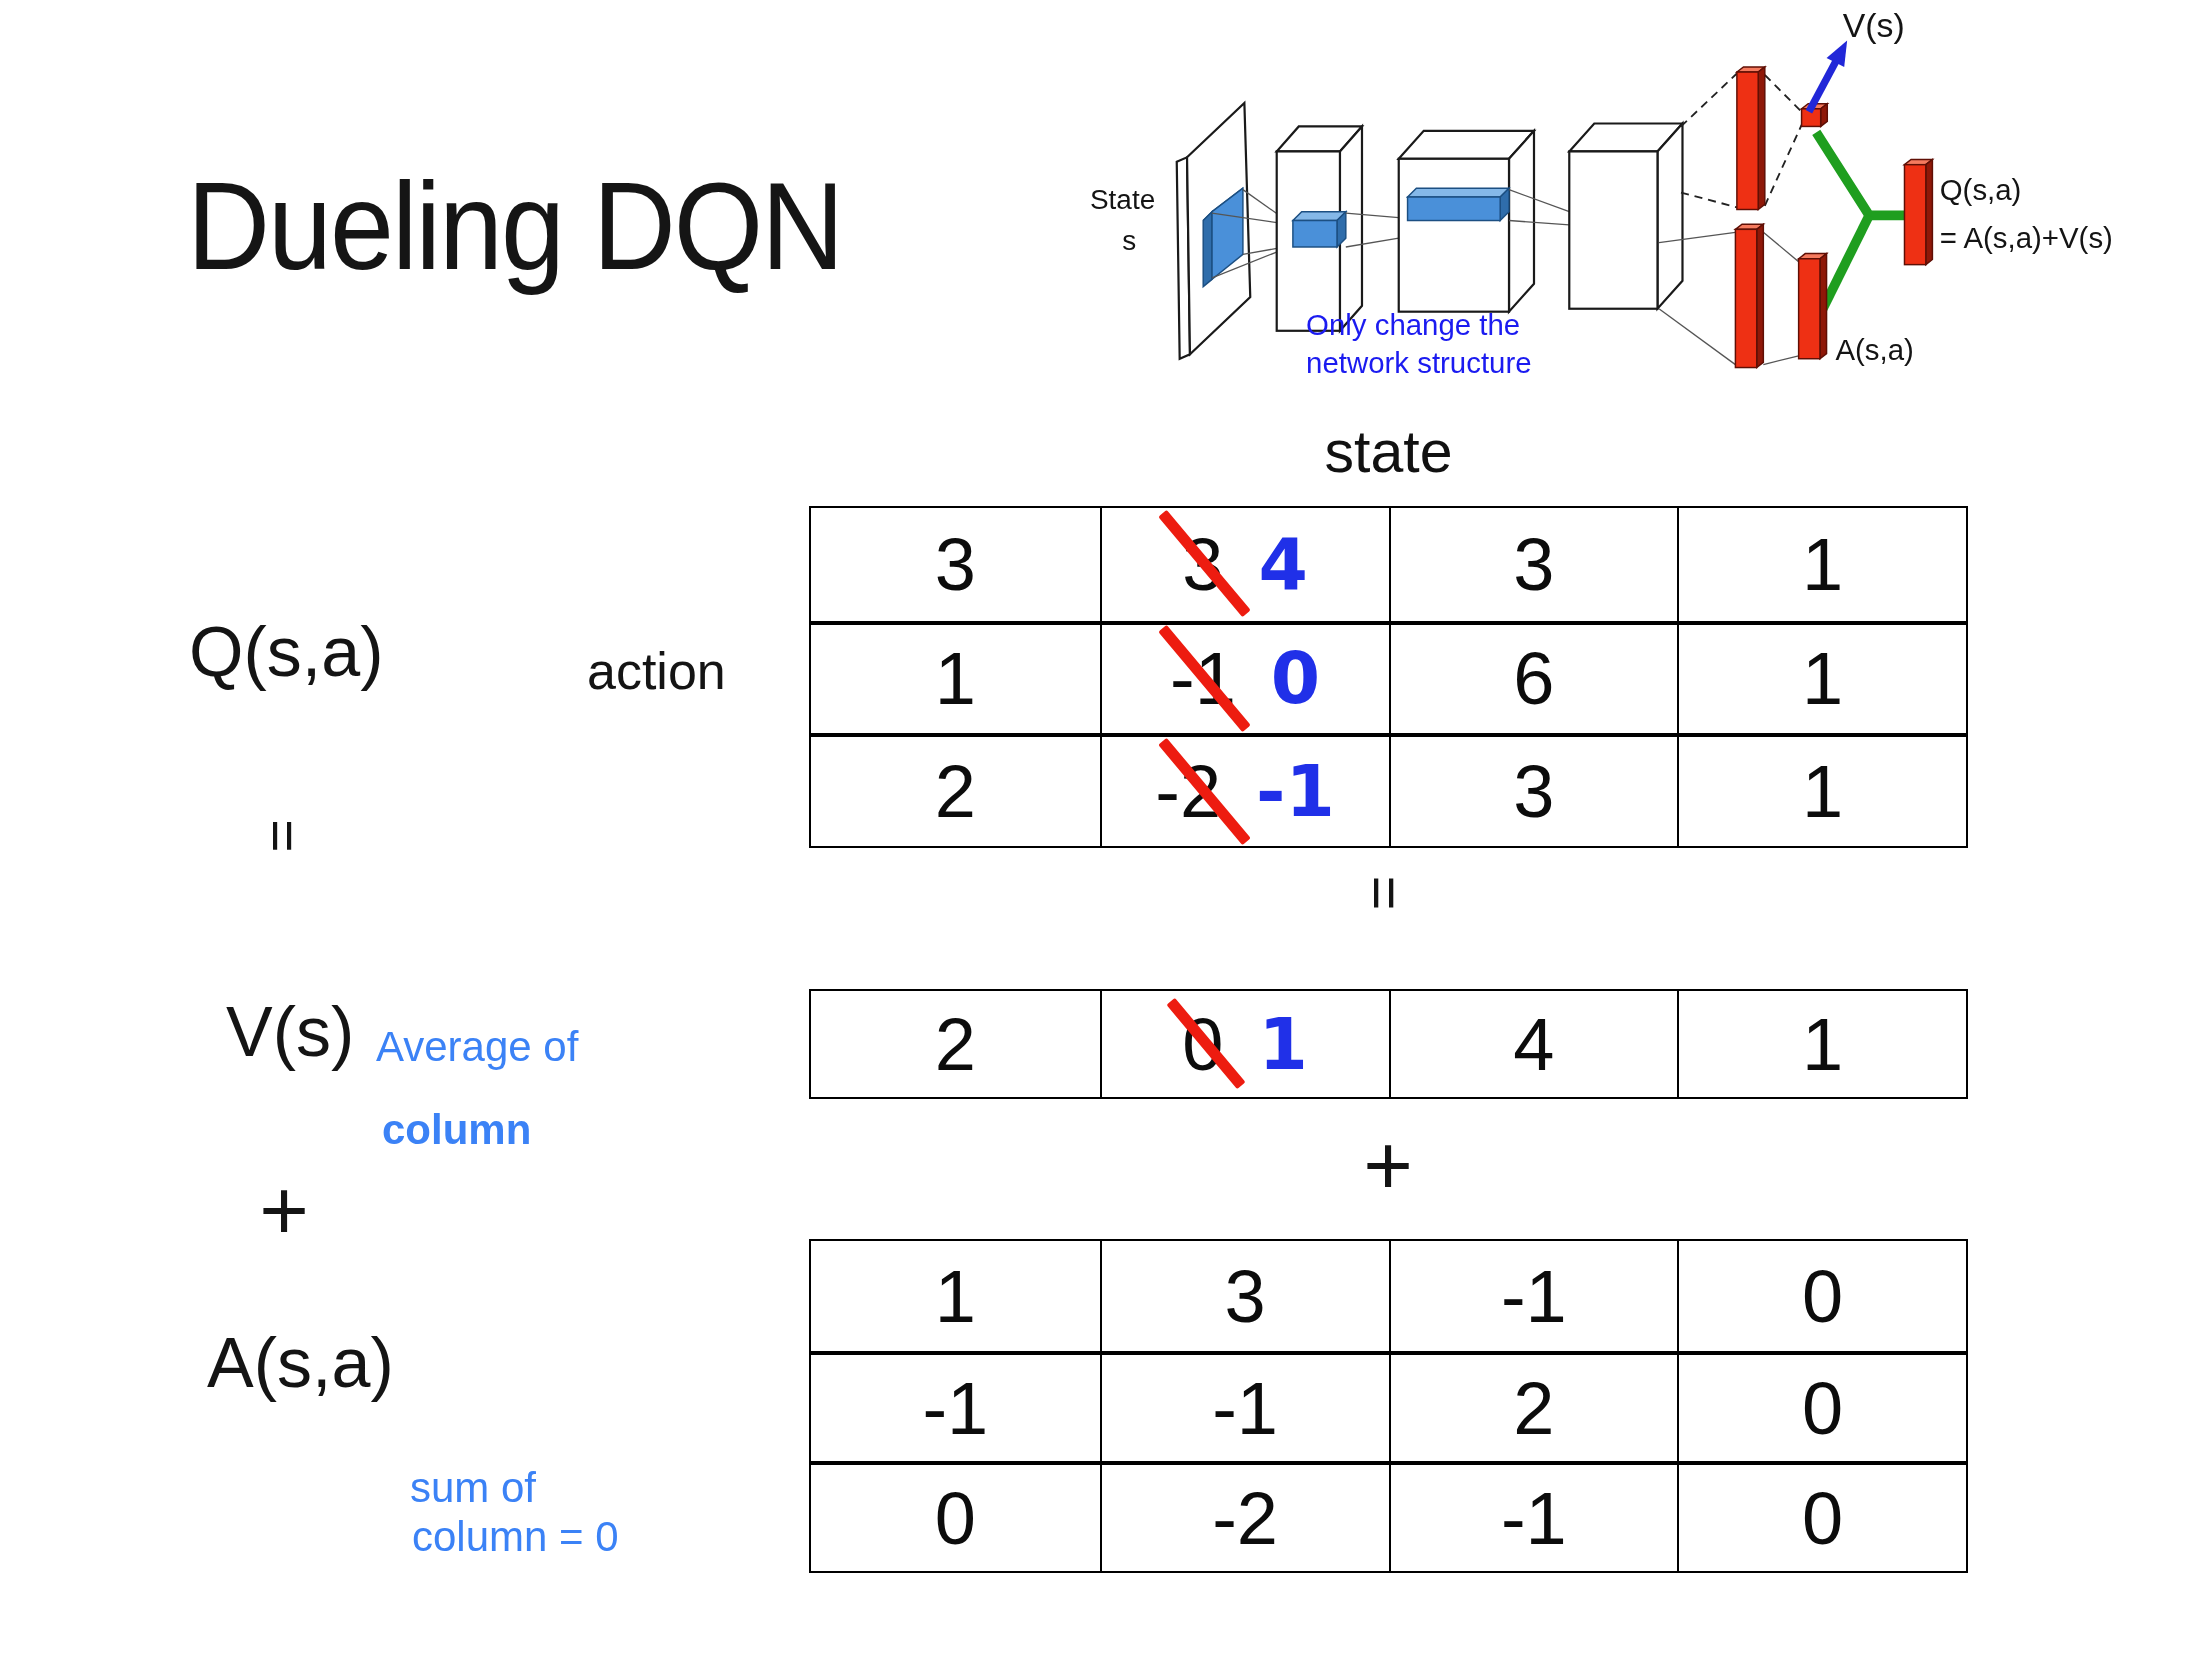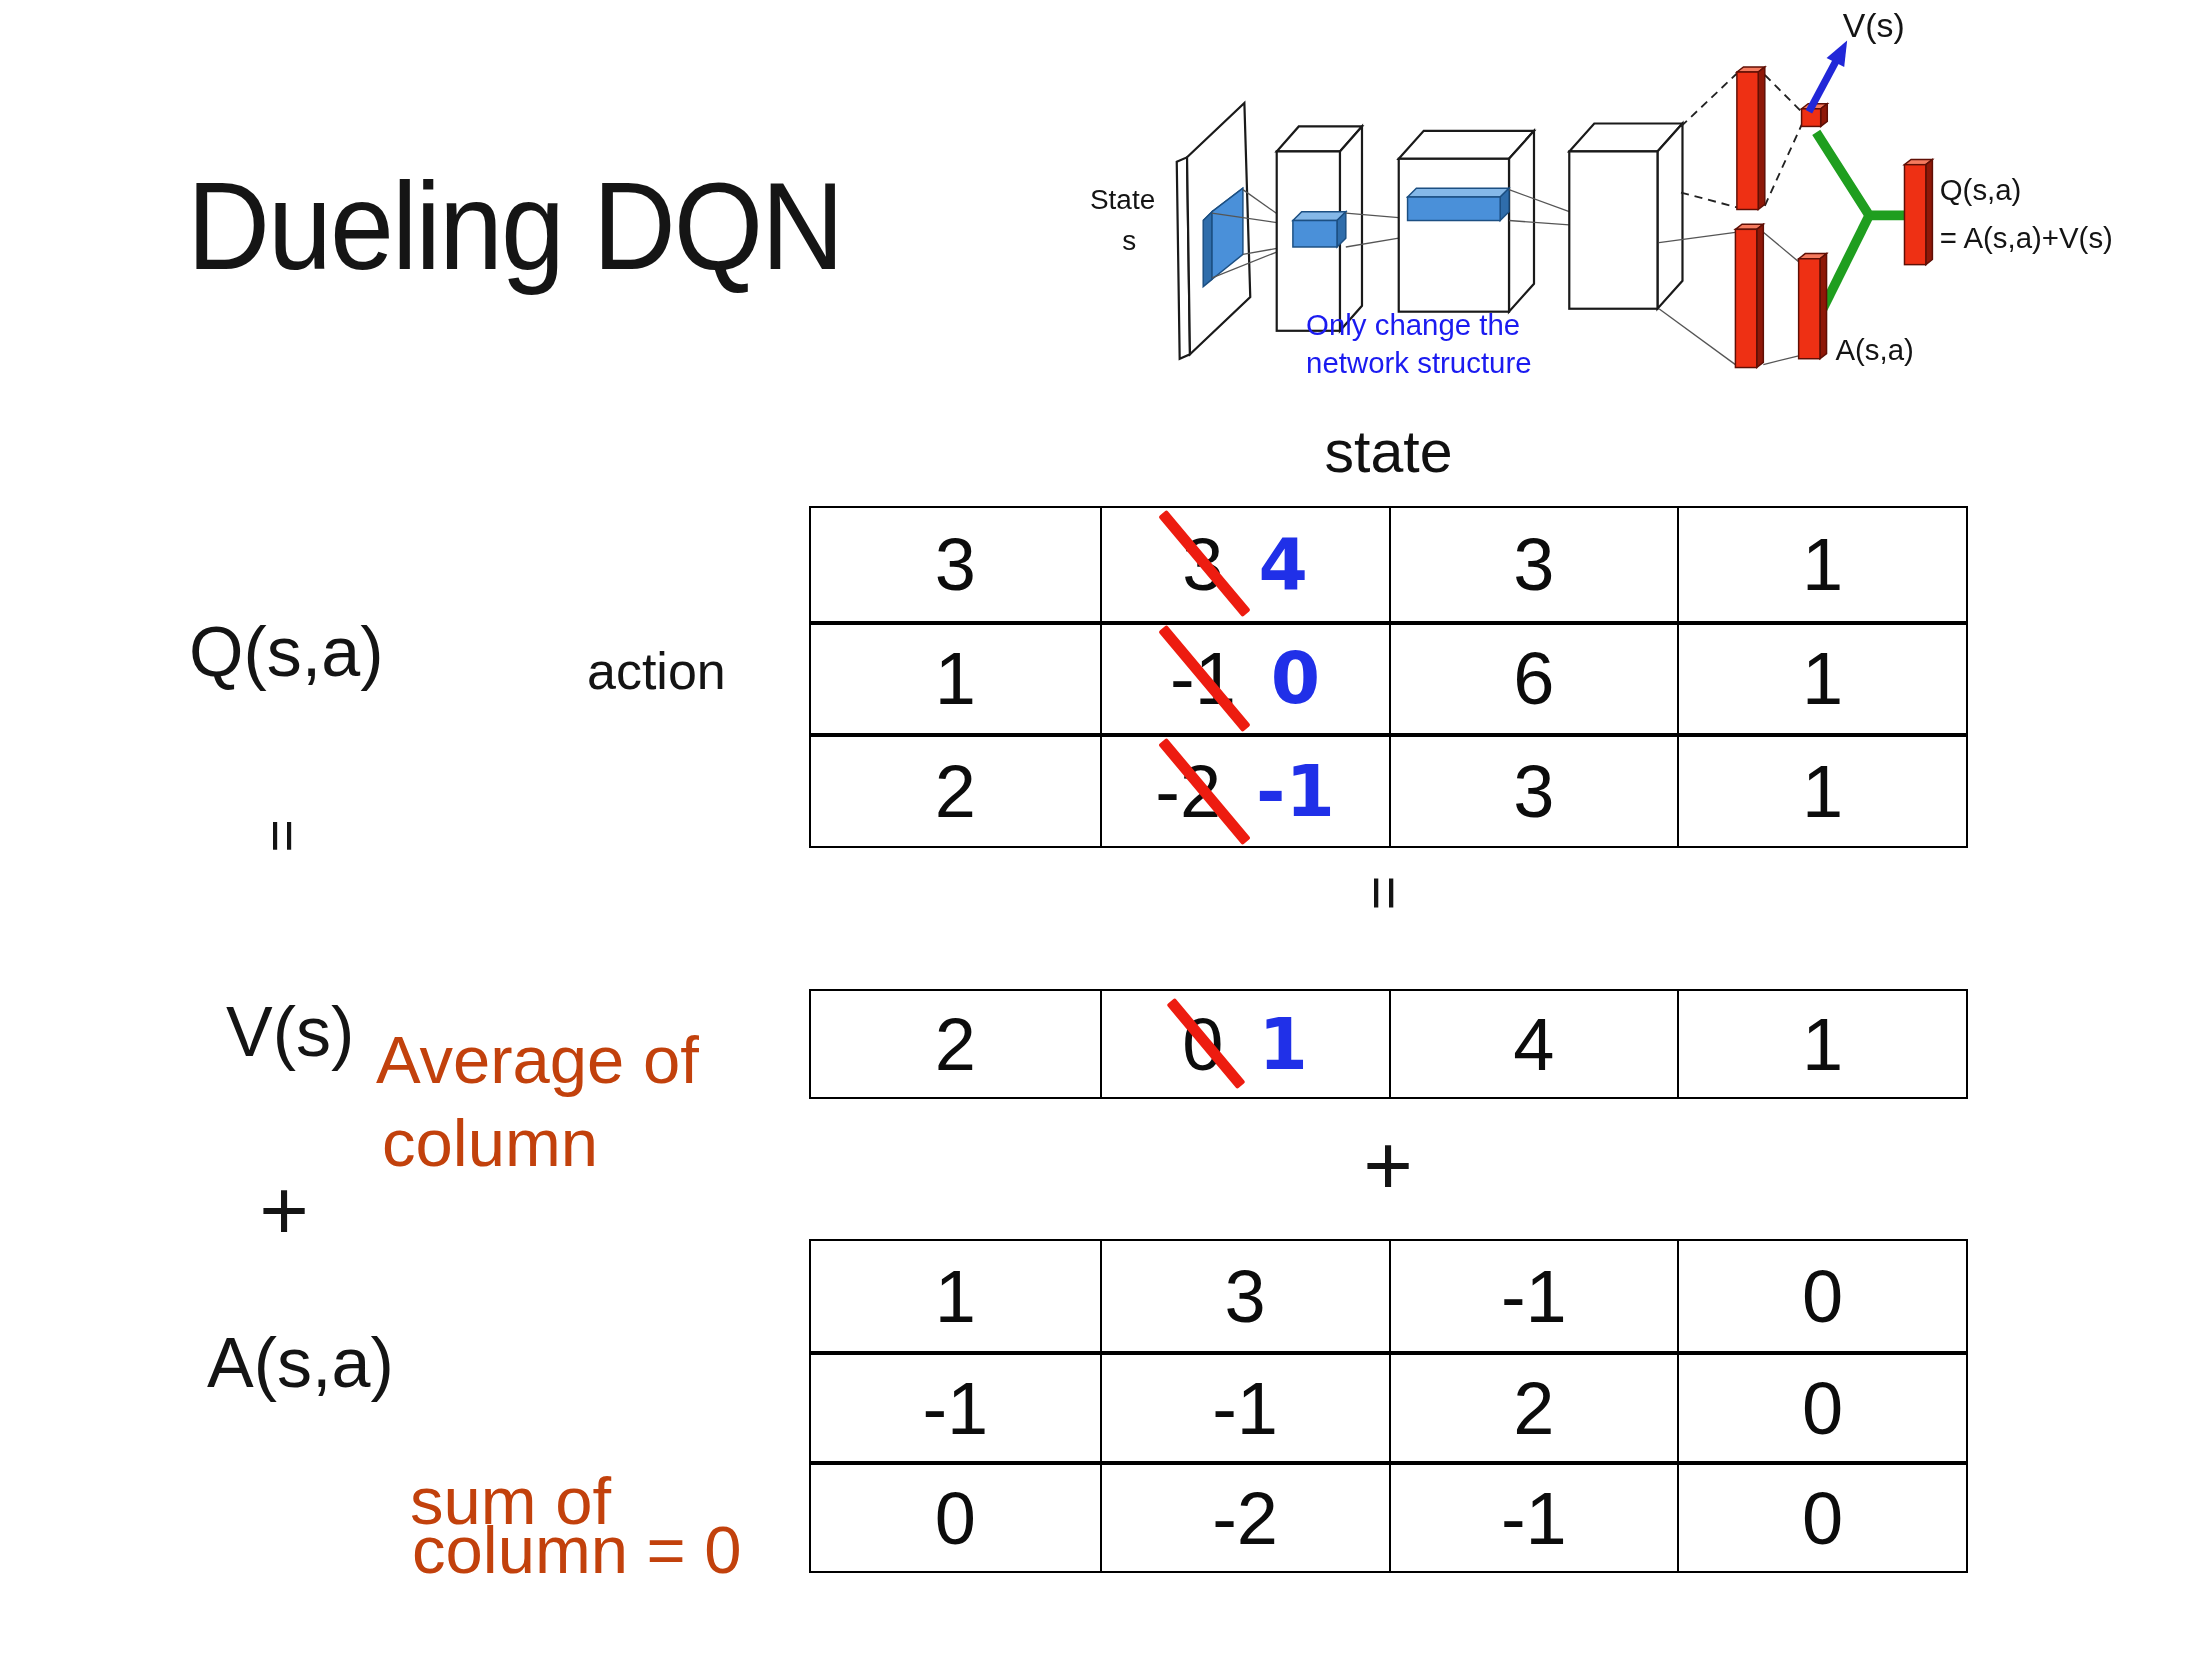--- a/index.html
+++ b/index.html
@@ -2,21 +2,21 @@
 <html style="font-size:11.8px"><head>
 <meta charset="utf-8">
 <style>
   html,body{margin:0;padding:0;background:#ffffff;}
   #canvas{position:relative;width:2205px;height:1654px;background:#ffffff;overflow:hidden;
           font-family:"Liberation Sans", sans-serif;color:#111;}
   .abs{position:absolute;line-height:1;white-space:nowrap;}
   .title{font-size:125px;font-weight:300;letter-spacing:-2.2px;color:#151515;
          transform:scaleX(0.92);transform-origin:left top;}
   .lbl{font-size:68px;color:#141414;}
-  .blue-note{font-size:67px;color:#c2410c;}
+  .blue-note{font-size:42px;color:#3b82f6;}
   .sym{display:flex;align-items:center;justify-content:center;color:#141414;}
   .rot90{transform:rotate(90deg);}
   
   .tbl{position:absolute;display:grid;grid-template-columns:repeat(4,1fr);grid-auto-rows:1fr;
        width:1159px;border:2.9px solid #000;background:#fff;box-sizing:border-box;}
   .cell{border-left:2.9px solid #000;border-top:4.4px solid #000;display:flex;align-items:center;
         justify-content:center;font-size:74px;color:#0c0c0c;position:relative;}
   .cell:nth-child(4n+1){border-left:none;}
   .cell.r0{border-top:none;}
   .struck-wrap{display:flex;align-items:center;justify-content:center;gap:35px;width:100%;height:100%;position:relative;}
@@ -157,21 +157,21 @@
   <div class="abs" style="left:809px;top:423px;width:1159px;text-align:center;font-size:59px;">state</div>
 
   <div class="abs lbl" style="left:189px;top:617px;font-size:70px;">Q(s,a)</div>
   <div class="abs lbl" style="left:587px;top:645px;font-size:52px;">action</div>
   <div class="abs sym rot90" style="left:246px;top:799px;width:74px;height:74px;font-size:57px;">=</div>
   <div class="abs lbl" style="left:226px;top:997px;font-size:70px;">V(s)</div>
   <div class="abs sym" style="left:247px;top:1166px;width:74px;height:88px;font-size:85px;">+</div>
   <div class="abs lbl" style="left:207px;top:1328px;font-size:70px;">A(s,a)</div>
 
   <div class="abs blue-note" style="left:376px;top:1026px;">Average of</div>
-  <div class="abs blue-note" style="left:382px;top:1109px;">column</div>
+  <div class="abs blue-note" style="left:382px;top:1109px;font-weight:bold;">column</div>
   <div class="abs blue-note" style="left:378px;top:1467px;margin-left:32px;">sum of</div>
   <div class="abs blue-note" style="left:378px;top:1516px;margin-left:34px;">column = 0</div>
 
   <div class="abs sym rot90" style="left:1347px;top:856px;width:74px;height:74px;font-size:60px;">=</div>
   <div class="abs sym" style="left:1351px;top:1121px;width:74px;height:88px;font-size:85px;">+</div>
 
   <div class="tbl" style="left:809px;top:506px;height:342px;">
     <div class="cell r0">
         <span>3</span>
       </div>

